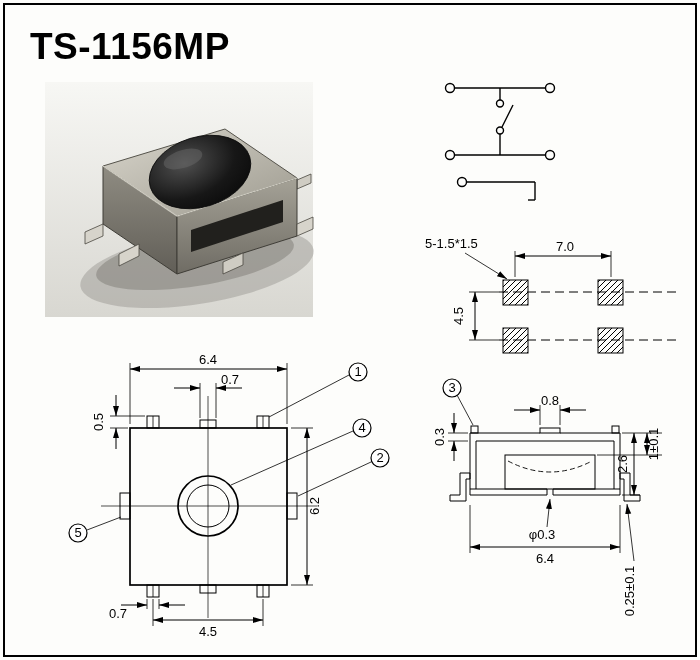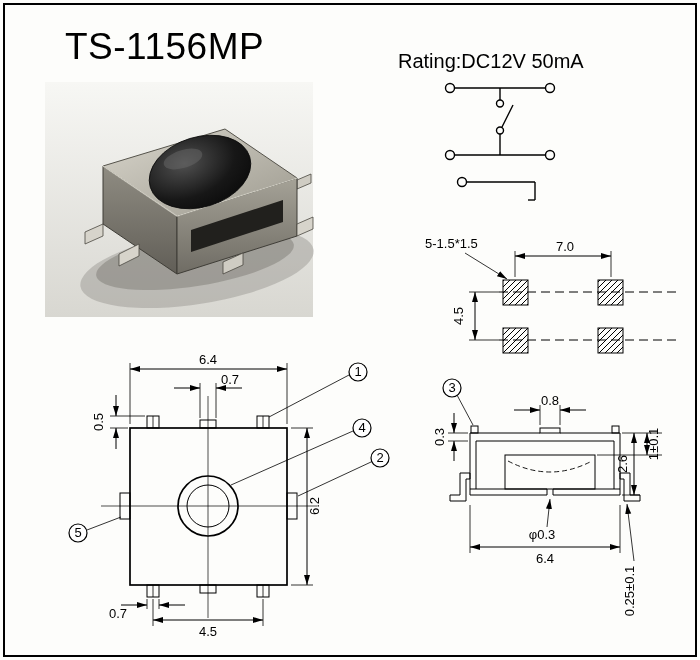--- a/index.html
+++ b/index.html
@@ -1,39 +1,38 @@
 <!DOCTYPE html>
 <html><head>
 <meta charset="utf-8">
 <style>
   * { margin:0; padding:0; box-sizing:border-box; }
   html,body { width:700px; height:660px; }
   body { background:#ffffff; font-family:"Liberation Sans", sans-serif; }
   .page { position:relative; width:700px; height:660px; background:#fdfdfb; overflow:hidden; }
   .frame { position:absolute; inset:3px; border:2px solid #000; pointer-events:none; }
-  .title { position:absolute; left:30px; top:26px; font-size:37px; font-weight:400; letter-spacing:.5px; color:#000;margin-left:35px; }
+  .title { position:absolute; left:30px; top:26px; font-size:37px; font-weight:700; letter-spacing:.5px; color:#000; }
   .rating { position:absolute; left:398px; top:50px; font-size:20px; color:#000; }
   svg { position:absolute; overflow:visible; }
   svg text { font-family:"Liberation Sans", sans-serif; font-size:13px; fill:#000; }
   .dim   { stroke:#000; stroke-width:1;   fill:none; }
   .thin  { stroke:#000; stroke-width:.8;  fill:none; }
   .outline { stroke:#000; stroke-width:1.7; fill:none; }
   .cl    { stroke:#000; stroke-width:.7;  fill:none; }
   .dashed  { stroke:#000; stroke-width:1;  fill:none; stroke-dasharray:9 5; }
   .dashed2 { stroke:#000; stroke-width:.9; fill:none; stroke-dasharray:5 3; }
   .sch   { stroke:#000; stroke-width:1.4; fill:none; }
 </style>
 </head>
 <body>
 
 <div class="page">
   <div class="frame"></div>
 
   <div class="title">TS-1156MP</div>
-  <div class="rating">Rating:DC12V 50mA</div>
 
   <svg style="left:45px; top:82px;" width="268" height="235" viewBox="0 0 268 235">
     <defs>
       <linearGradient id="phBg" x1="0" y1="0" x2="0" y2="1">
         <stop offset="0" stop-color="#f7f7f4"></stop>
           <stop offset="1" stop-color="#d8d7d1"></stop>
       </linearGradient>
       <linearGradient id="phTop" x1="0" y1="0" x2="1" y2="1">
         <stop offset="0" stop-color="#d8d5cb"></stop>
           <stop offset="1" stop-color="#9d9a8f"></stop>

